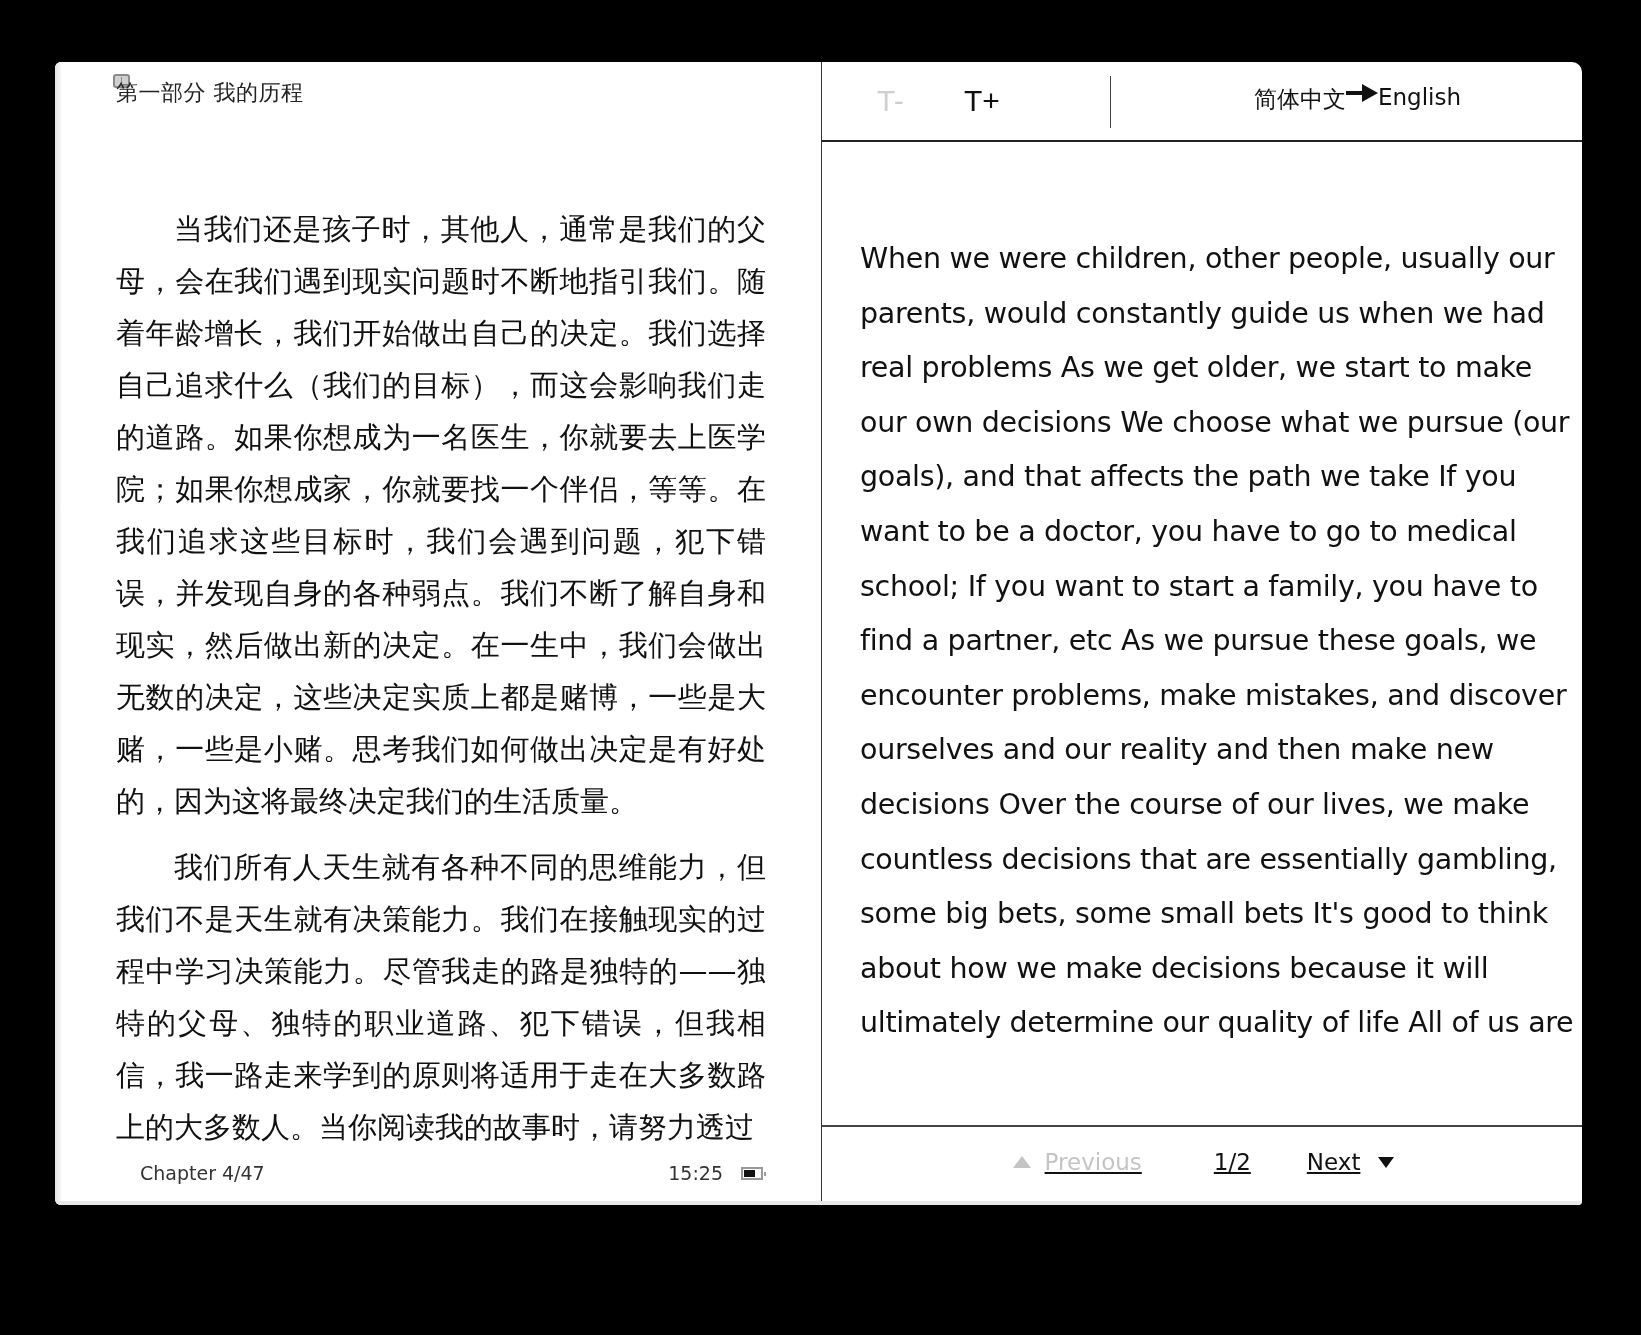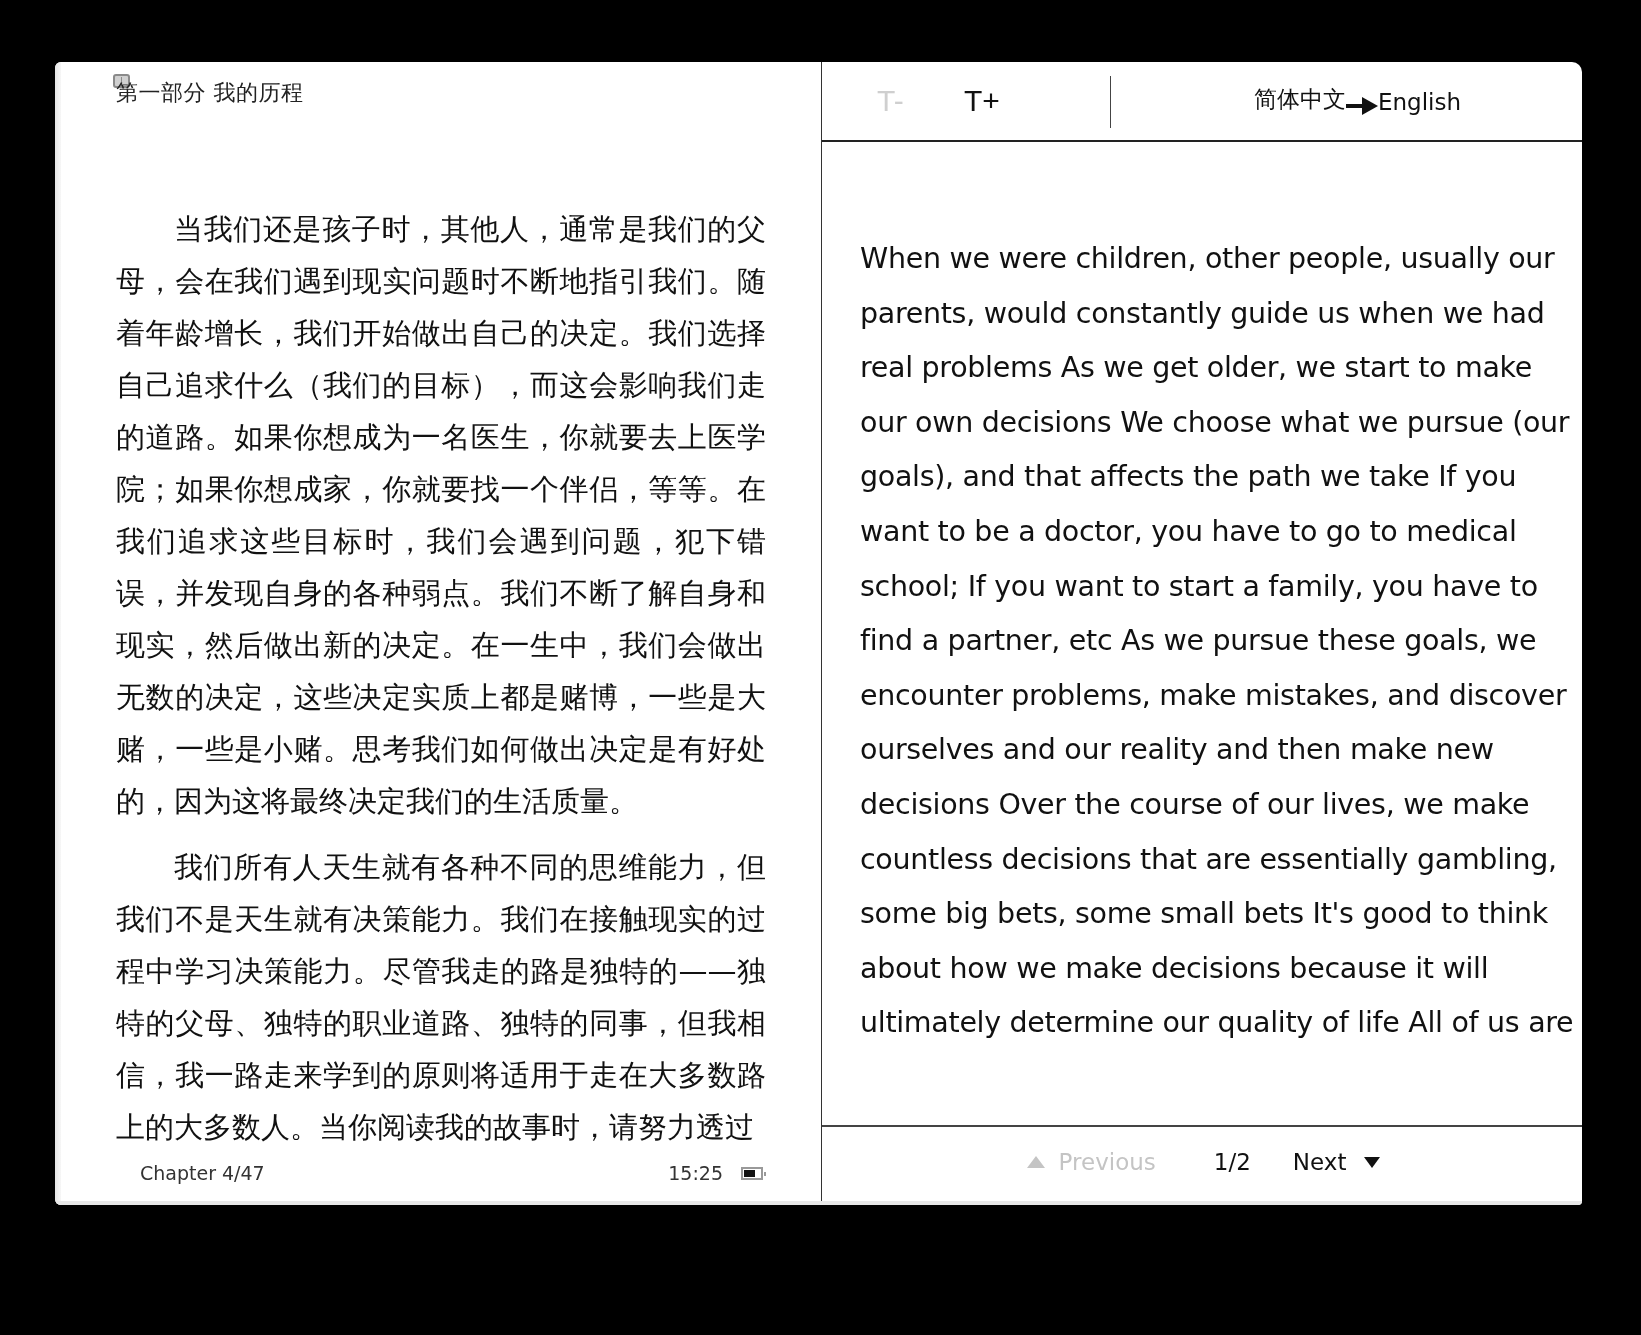--- a/index.html
+++ b/index.html
@@ -181,21 +181,21 @@
       top: 14px;
       width: 1px;
       height: 52px;
       background: #444;
     }
     .lang-switch {
       position: absolute;
       left: 432px;
       top: 22px;
       display: flex;
-      align-items: flex-end;
+      align-items: flex-start;
       gap: 0;
       font-size: 23px;
       color: #111;
       cursor: pointer;
     }
     .arrow-right-icon {
       width: 32px;
       height: 18px;
       display: inline-block;
     }
@@ -221,23 +221,24 @@
       height: 80px;
       border-top: 2px solid #444;
     }
     .pager {
       position: absolute;
       left: 0; right: 0;
       top: 22px;
       display: flex;
       justify-content: center;
       align-items: center;
-      gap: 42px;
+      gap: 56px;
       font-size: 23px;
       padding-left: 3px;
+      text-decoration: underline;
     }
     .pager-btn {
       display: flex;
       align-items: center;
       gap: 14px;
       background: none;
       border: none;
       font-size: 23px;
       padding: 0;
       font-family: "DejaVu Sans", sans-serif;
@@ -270,21 +271,21 @@
 
 <div class="device">
   <div class="device-edge-left"></div>
 
   <section class="left-page">
     <span class="bookmark-icon"></span>
     <div class="chapter-title">第一部分 我的历程</div>
 
     <div class="cn-body">
       <p>当我们还是孩子时，其他人，通常是我们的父母，会在我们遇到现实问题时不断地指引我们。随着年龄增长，我们开始做出自己的决定。我们选择自己追求什么（我们的目标），而这会影响我们走的道路。如果你想成为一名医生，你就要去上医学院；如果你想成家，你就要找一个伴侣，等等。在我们追求这些目标时，我们会遇到问题，犯下错误，并发现自身的各种弱点。我们不断了解自身和现实，然后做出新的决定。在一生中，我们会做出无数的决定，这些决定实质上都是赌博，一些是大赌，一些是小赌。思考我们如何做出决定是有好处的，因为这将最终决定我们的生活质量。</p>
-      <p>我们所有人天生就有各种不同的思维能力，但我们不是天生就有决策能力。我们在接触现实的过程中学习决策能力。尽管我走的路是独特的——独特的父母、独特的职业道路、独特的同事，但我相信，我一路走来学到的原则将适用于走在大多数路上的大多数人。当你阅读我的故事时，请努力透过</p>
+      <p>我们所有人天生就有各种不同的思维能力，但我们不是天生就有决策能力。我们在接触现实的过程中学习决策能力。尽管我走的路是独特的——独特的父母、独特的职业道路、犯下错误，但我相信，我一路走来学到的原则将适用于走在大多数路上的大多数人。当你阅读我的故事时，请努力透过</p>
     </div>
 
     <div class="left-footer">
       <span class="chapter-progress">Chapter 4/47</span>
       <span class="status-right">
         <span>15:25</span>
         <span class="battery-icon">
             <span class="level"></span>
           </span>
       </span>

